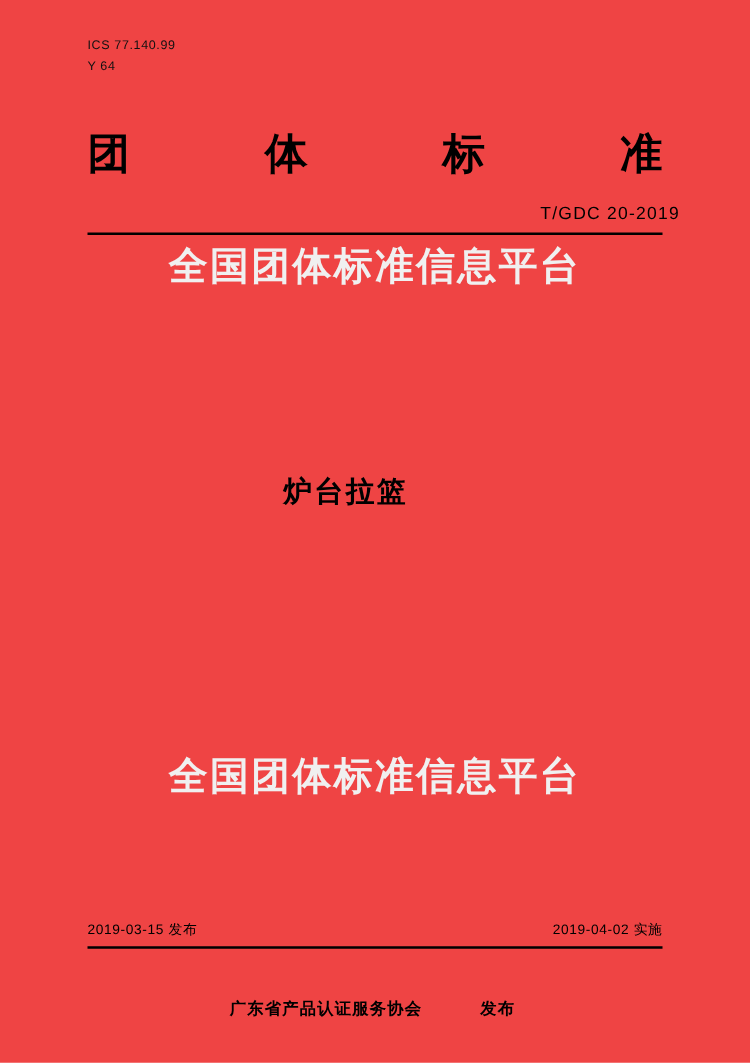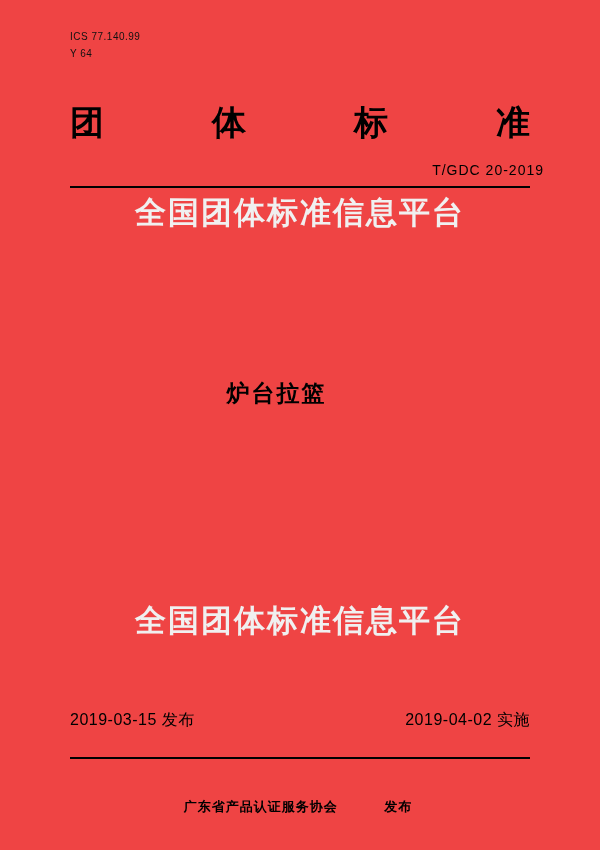--- a/index.html
+++ b/index.html
@@ -104,24 +104,24 @@
     letter-spacing: 2px;
     color: #000;
     margin-left: 12px;
   }
 
   
   .dates {
     position: absolute;
     left: 70px;
     right: 70px;
-    top: 710px;
+    top: 736px;
     display: flex;
     justify-content: space-between;
-    font-size: 16px;
+    font-size: 11px;
     letter-spacing: 0.5px;
     color: #000;
     font-family: "Liberation Sans", sans-serif;
     align-items: flex-end;
   }
 
   .rule-bottom {
     position: absolute;
     left: 70px;
     right: 70px;

